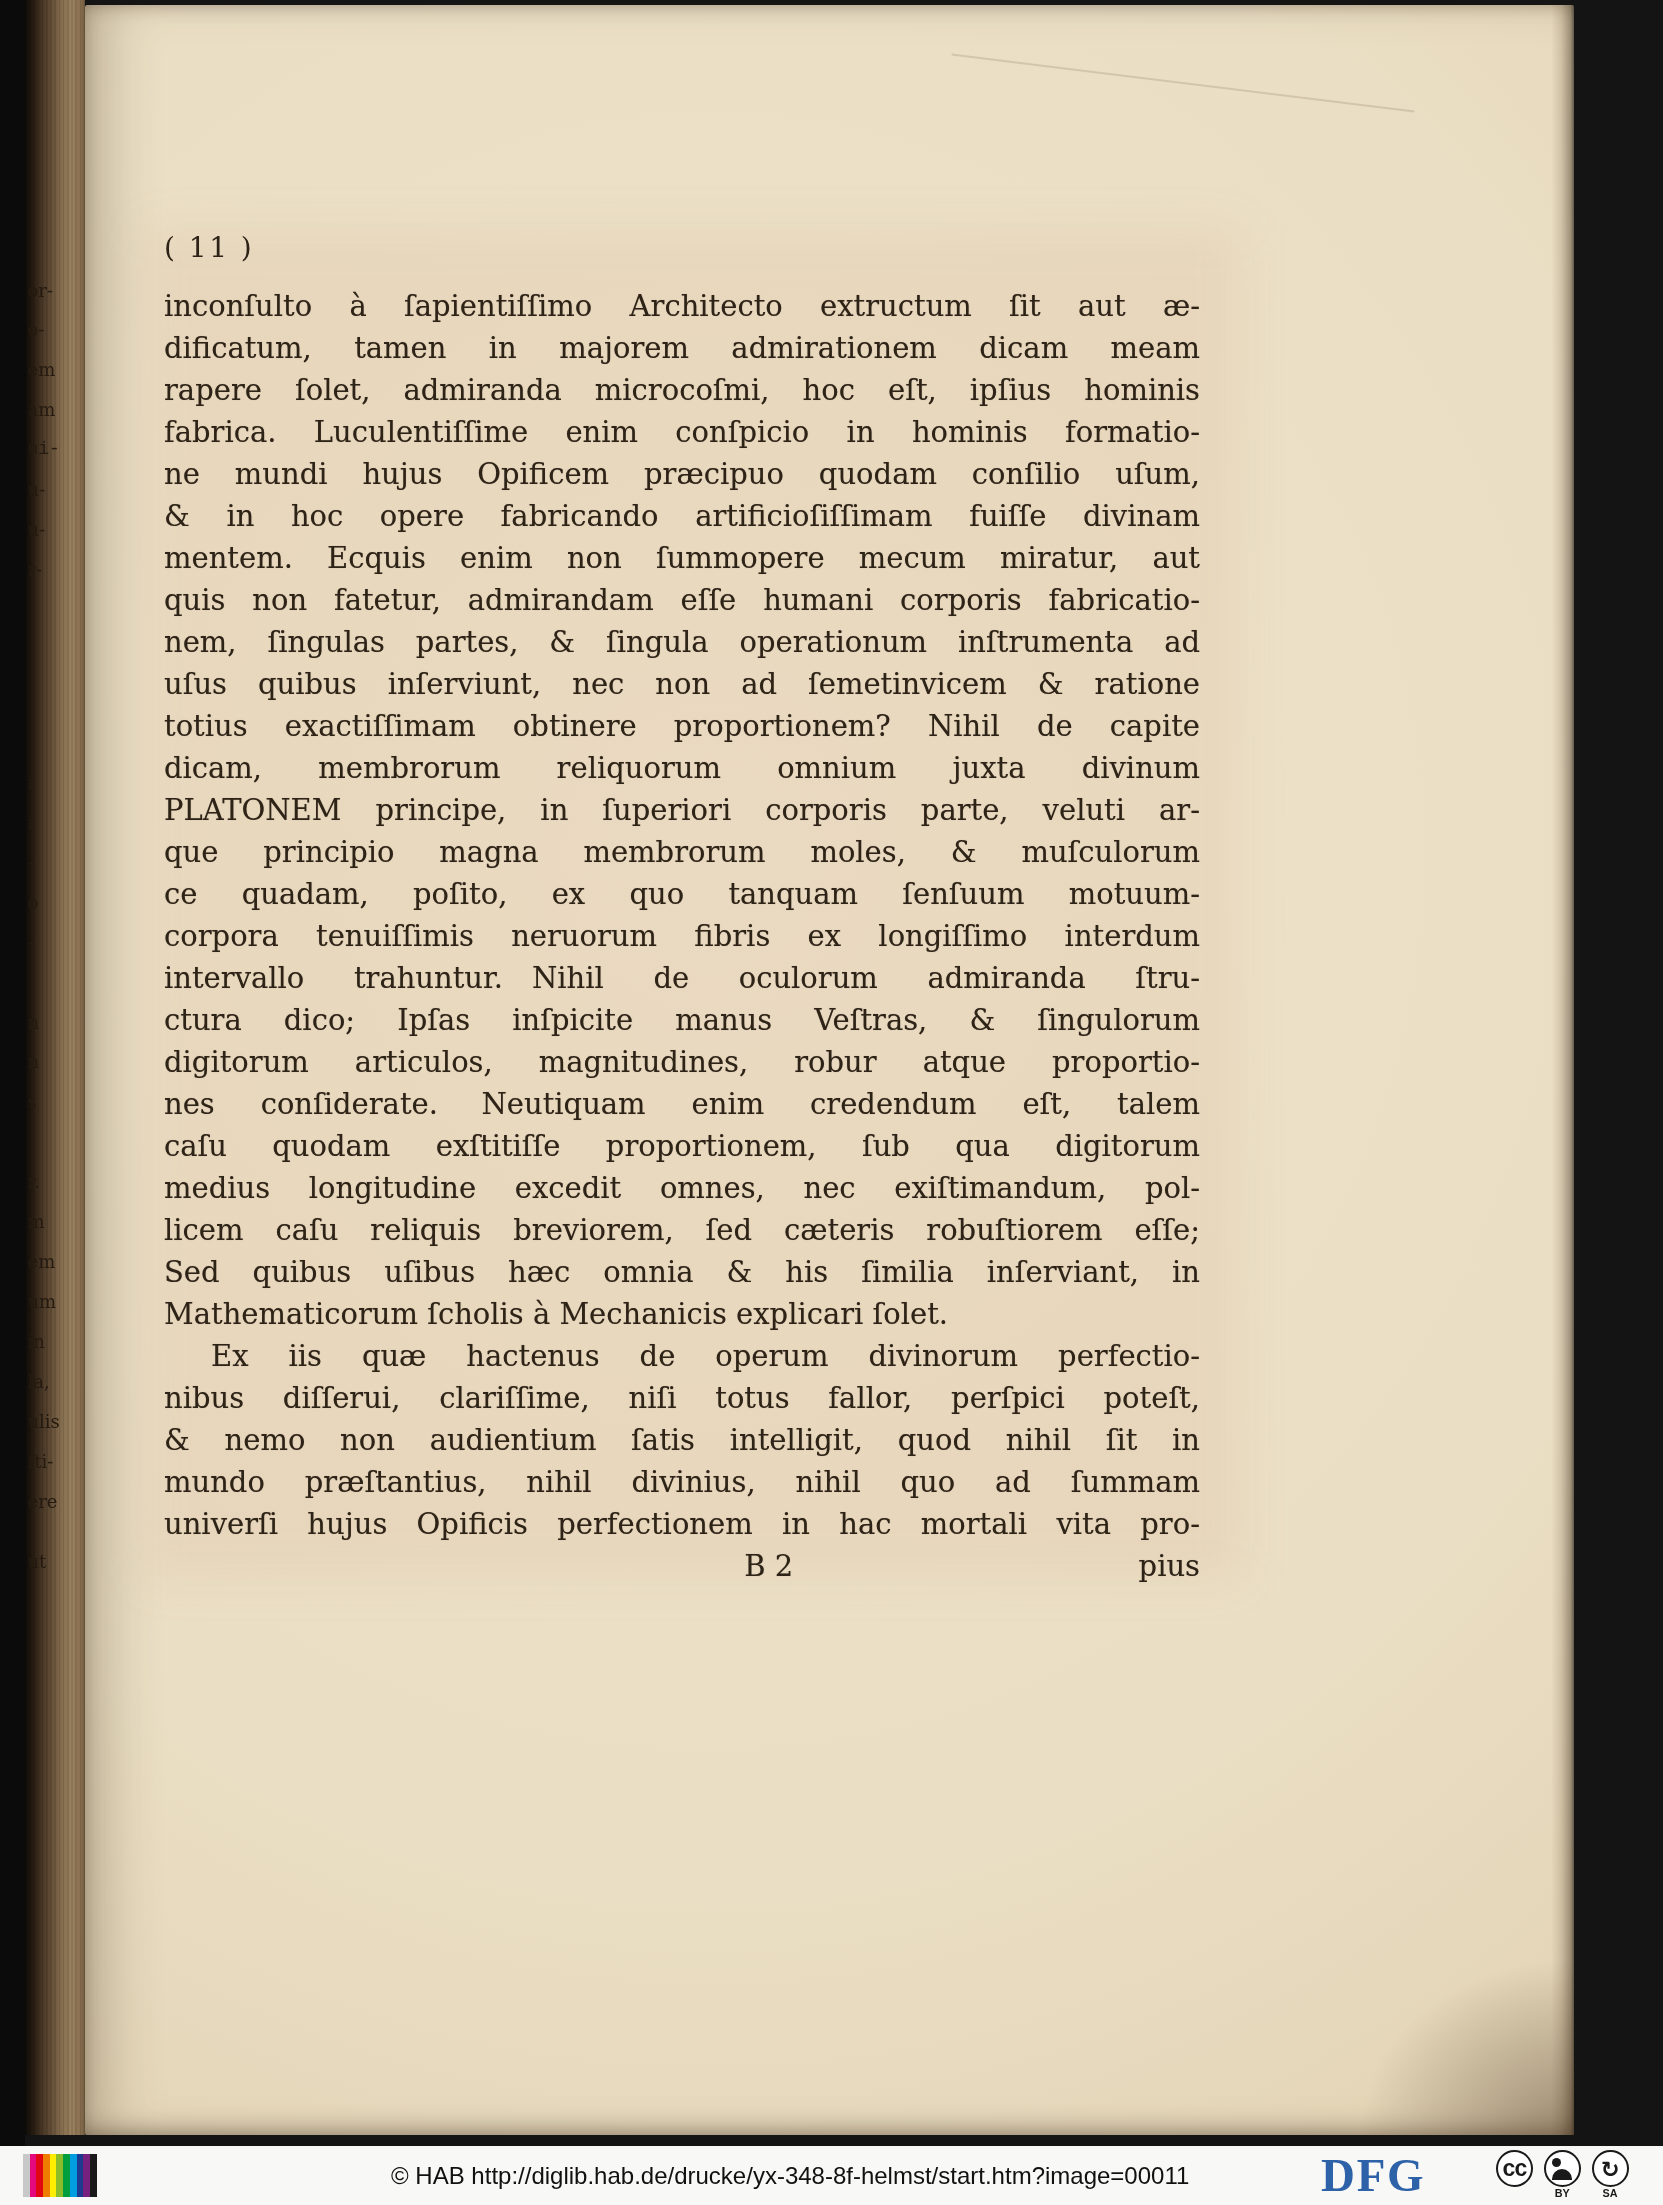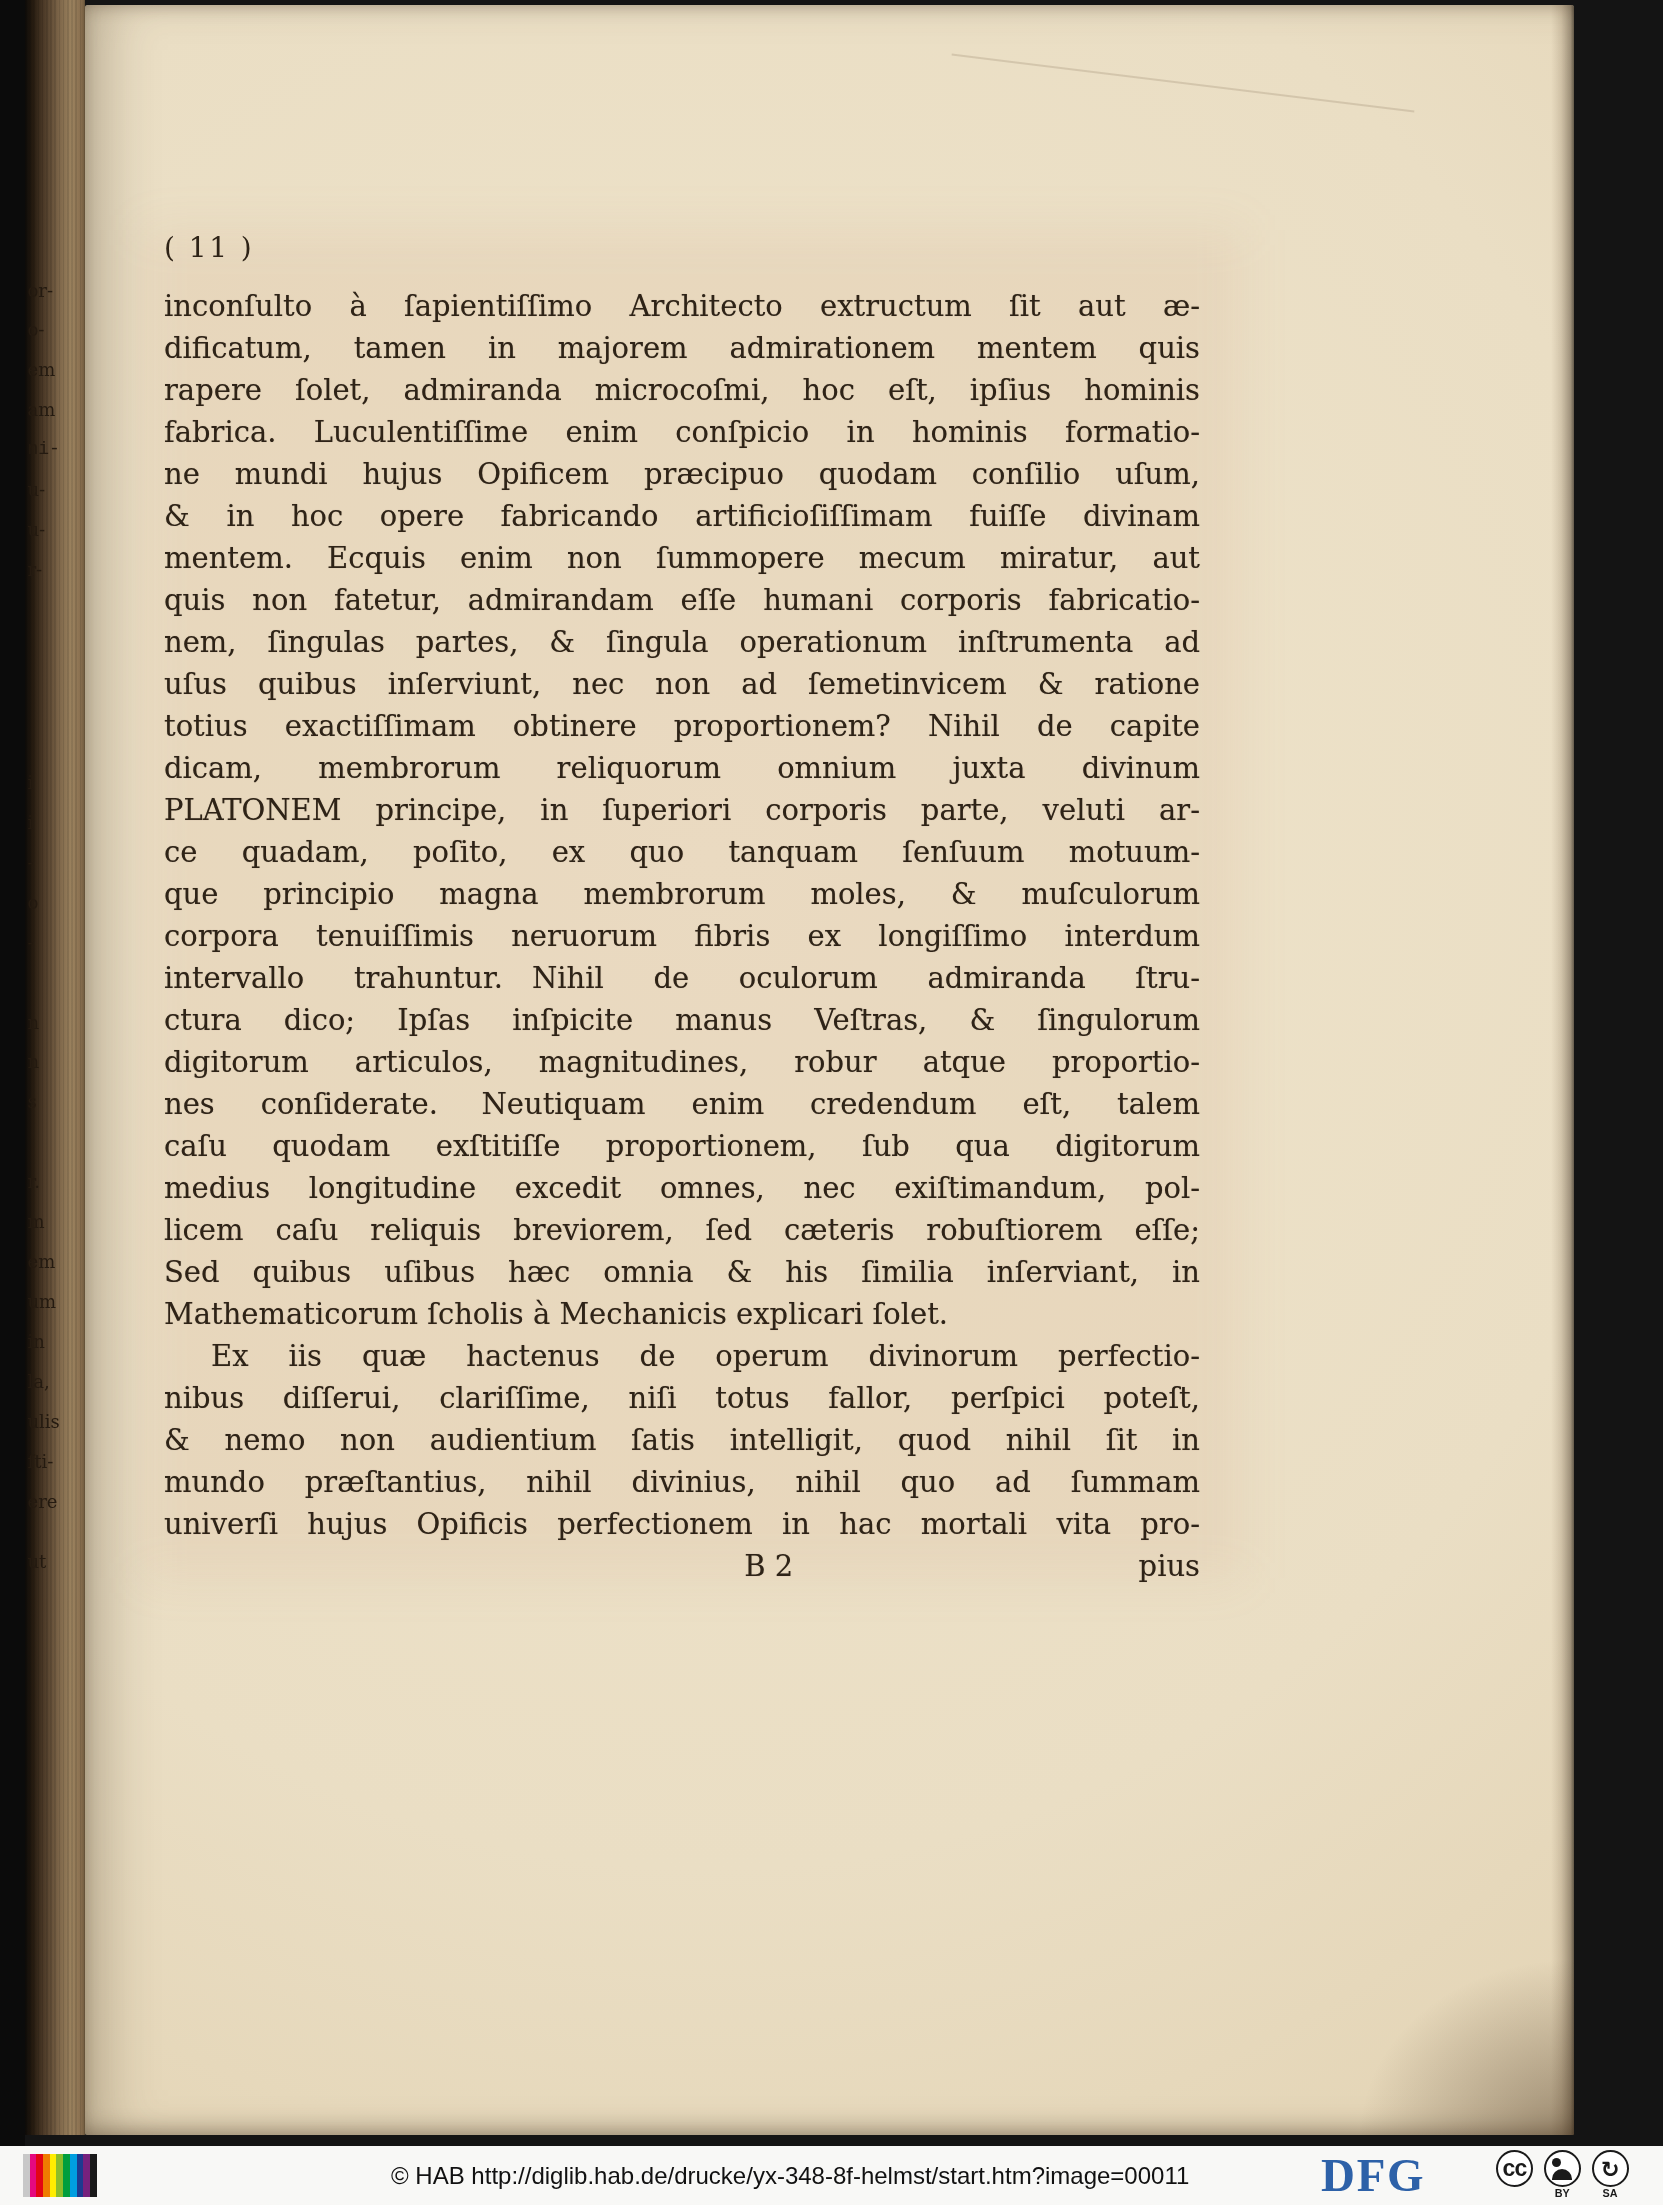--- a/index.html
+++ b/index.html
@@ -175,34 +175,34 @@
     <div class="show-through"></div>
     <div class="paper-crease"></div>
     <div class="page-right-edge"></div>
     <div class="corner-shadow"></div>
 
     <div class="page-number">( 11 )</div>
 
     <div class="text-block">
       <div>
           <div class="text-line">inconſulto à ſapientiſſimo Architecto extructum ſit aut æ-</div>
-          <div class="text-line">dificatum, tamen in majorem admirationem mentem quis</div>
+          <div class="text-line">dificatum, tamen in majorem admirationem dicam meam</div>
           <div class="text-line">rapere ſolet, admiranda microcoſmi, hoc eſt, ipſius hominis</div>
           <div class="text-line">fabrica. Luculentiſſime enim conſpicio in hominis formatio-</div>
           <div class="text-line">ne mundi hujus Opificem præcipuo quodam conſilio uſum,</div>
           <div class="text-line">&amp; in hoc opere fabricando artificioſiſſimam fuiſſe divinam</div>
           <div class="text-line">mentem. Ecquis enim non ſummopere mecum miratur, aut</div>
           <div class="text-line">quis non fatetur, admirandam eſſe humani corporis fabricatio-</div>
           <div class="text-line">nem, ſingulas partes, &amp; ſingula operationum inſtrumenta ad</div>
           <div class="text-line">uſus quibus inſerviunt, nec non ad ſemetinvicem &amp; ratione</div>
           <div class="text-line">totius exactiſſimam obtinere proportionem? Nihil de capite</div>
           <div class="text-line">dicam, membrorum reliquorum omnium juxta divinum</div>
           <div class="text-line">PLATONEM principe, in ſuperiori corporis parte, veluti ar-</div>
+          <div class="text-line">que principio magna membrorum moles, &amp; muſculorum</div>
           <div class="text-line">ce quadam, poſito, ex quo tanquam ſenſuum motuum-</div>
-          <div class="text-line">que principio magna membrorum moles, &amp; muſculorum</div>
           <div class="text-line">corpora tenuiſſimis neruorum fibris ex longiſſimo interdum</div>
           <div class="text-line">intervallo trahuntur.  Nihil de oculorum admiranda ſtru-</div>
           <div class="text-line">ctura dico; Ipſas inſpicite manus Veſtras, &amp; ſingulorum</div>
           <div class="text-line">digitorum articulos, magnitudines, robur atque proportio-</div>
           <div class="text-line">nes conſiderate.   Neutiquam enim credendum eſt, talem</div>
           <div class="text-line">caſu quodam exſtitiſſe proportionem, ſub qua digitorum</div>
           <div class="text-line">medius longitudine excedit omnes, nec exiſtimandum, pol-</div>
           <div class="text-line">licem caſu reliquis breviorem, ſed cæteris robuſtiorem eſſe;</div>
           <div class="text-line">Sed quibus uſibus hæc omnia &amp; his ſimilia inſerviant, in</div>
           <div class="text-line line-paraend">Mathematicorum ſcholis à Mechanicis explicari ſolet.</div>

